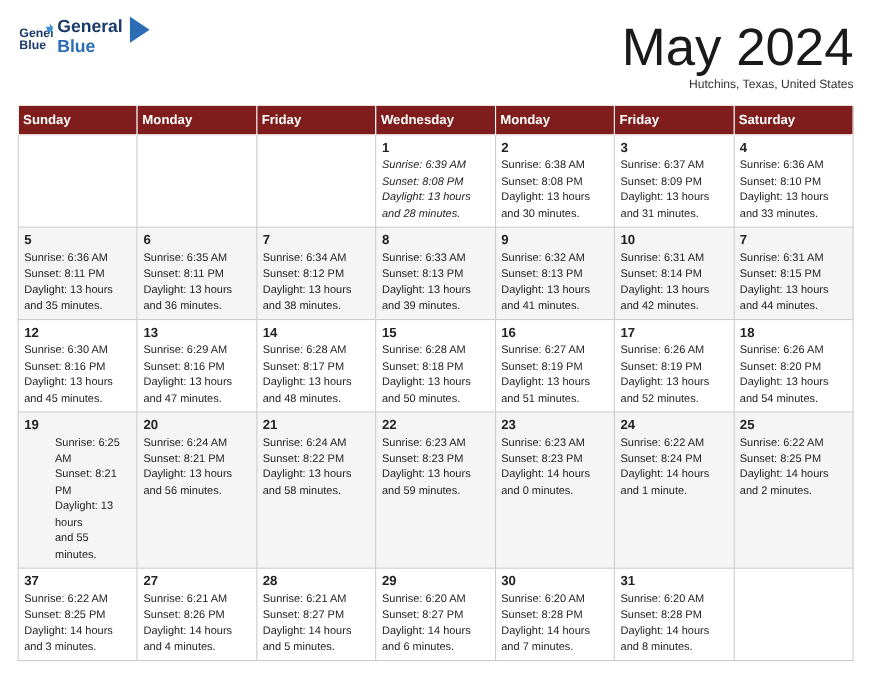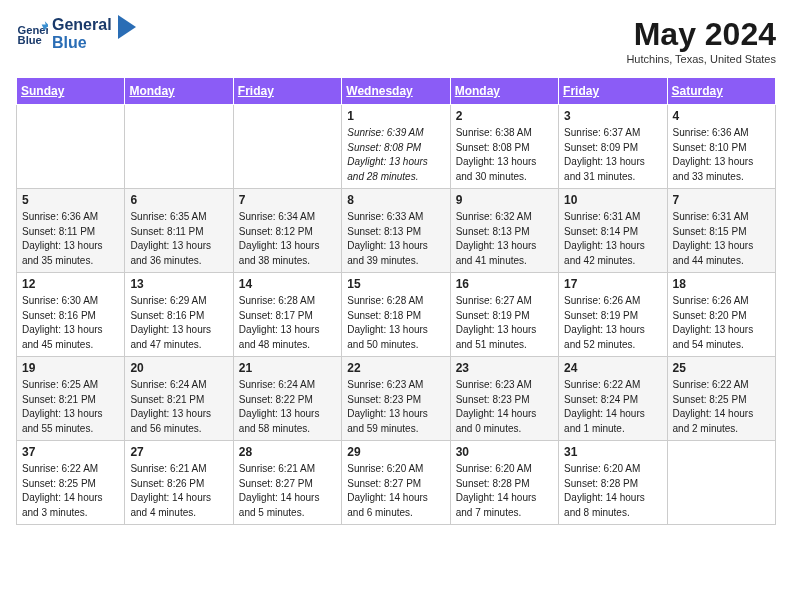--- a/index.html
+++ b/index.html
@@ -22,42 +22,41 @@
       gap: 4px;
     }
     .logo-icon {
       width: 32px;
       height: 32px;
     }
     .title-block {
       text-align: right;
     }
     .month-title {
-      font-size: 32px;
-      font-weight: bold;
+      font-size: 48px;
+      font-weight: normal;
       color: #1a1a1a;
     }
     .location-title {
       font-size: 11px;
       color: #333;
     }
     table {
       width: 100%;
       border-collapse: collapse;
       table-layout: fixed;
     }
     thead tr th {
-      background-color: #8b5cf6;
+      background-color: #7f1d1d;
       color: #fff;
       font-size: 12px;
       font-weight: bold;
       padding: 6px 4px;
       text-align: left;
       border: 1px solid #fff;
-      text-decoration: underline;
     }
     tbody tr td {
       border: 1px solid #ccc;
       vertical-align: top;
       padding: 4px 5px;
       font-size: 10.5px;
       color: #222;
       height: 80px;
       background: #fff;
     }
@@ -245,21 +244,21 @@
           <span class="day-number">18</span>
           <div class="cell-info" style="white-space: pre-line;">Sunrise: 6:26 AM
 Sunset: 8:20 PM
 Daylight: 13 hours
 and 54 minutes.</div>
         </td>
       </tr>
       <tr>
         <td>
           <span class="day-number">19</span>
-          <div class="cell-info" style="white-space: pre-line;">Sunrise: 6:25 AM
+          <div class="cell-info" style="white-space: pre-line; margin-left: 28px;">Sunrise: 6:25 AM
 Sunset: 8:21 PM
 Daylight: 13 hours
 and 55 minutes.</div>
         </td>
         <td>
           <span class="day-number">20</span>
           <div class="cell-info" style="white-space: pre-line;">Sunrise: 6:24 AM
 Sunset: 8:21 PM
 Daylight: 13 hours
 and 56 minutes.</div>

